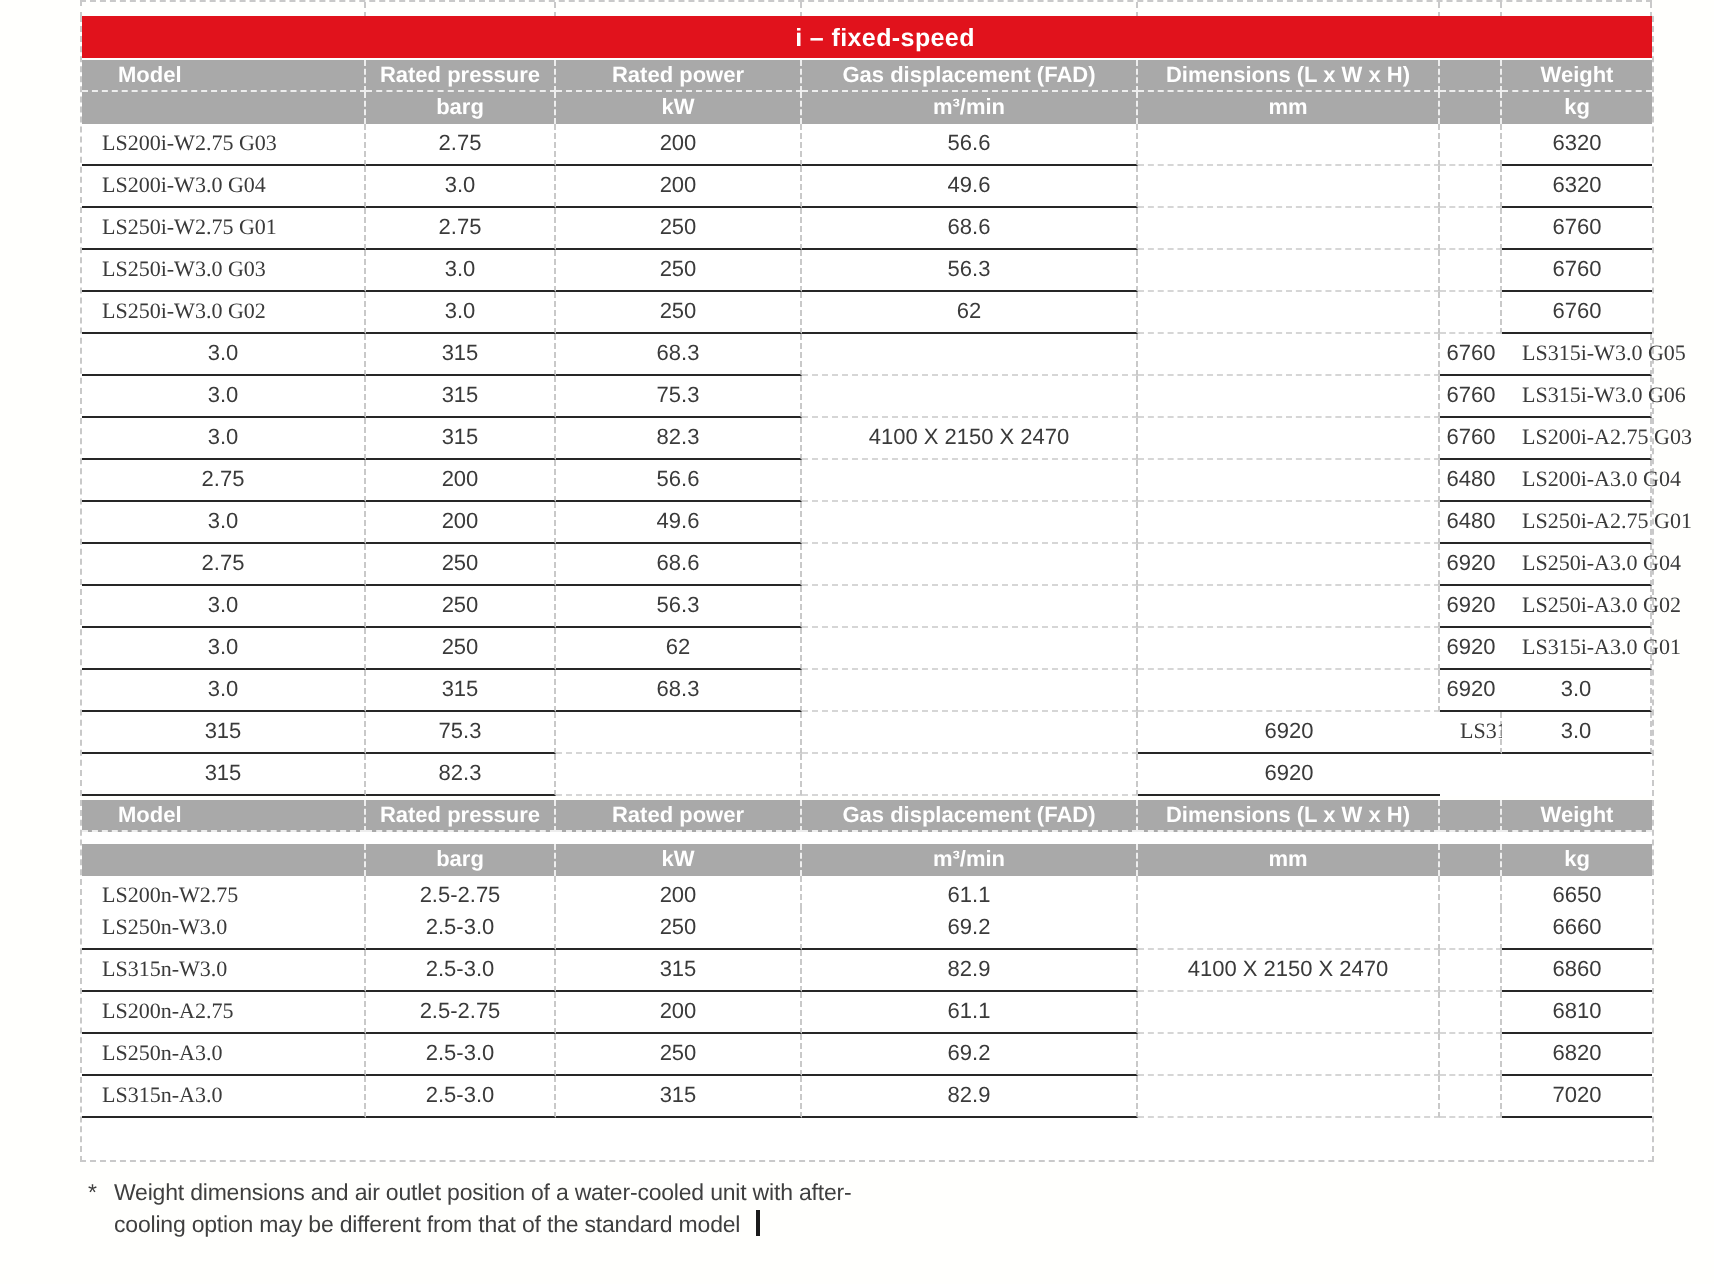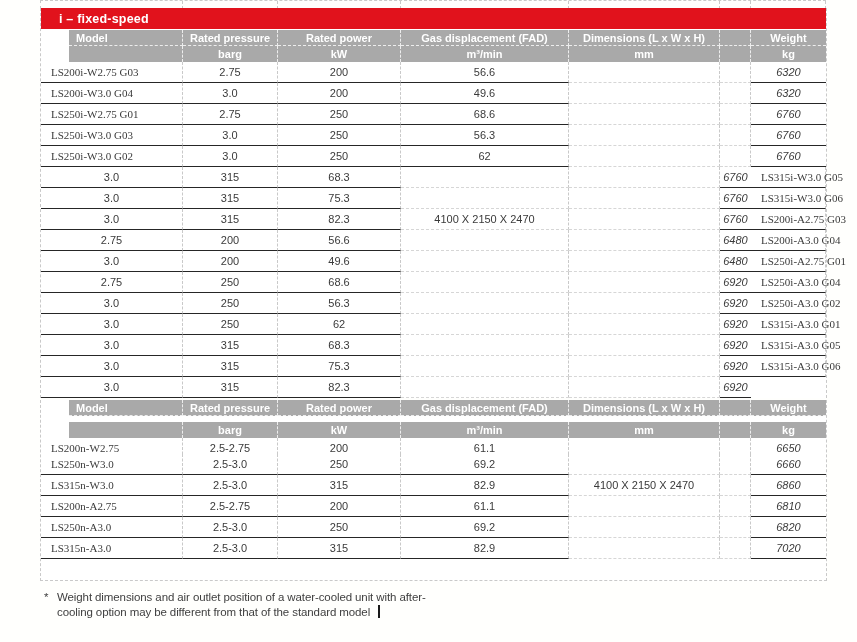--- a/index.html
+++ b/index.html
@@ -29,42 +29,42 @@
     display:grid;grid-template-columns:142px 95px 123px 168px 151px 31px 75px;
     border-left:1px dashed var(--dash);
     border-right:1px dashed var(--dash);
     background:#fff;
   }
   #section-0{top:8px;}
   #section-1{top:400px;border-bottom:1px dashed var(--dash);}
   .banner{
     grid-column:1 / -1;height:22px;background:var(--red);color:#fff;
     font-weight:bold;font-size:12.5px;line-height:22px;padding-left:18px;
-    letter-spacing:.2px;border-bottom:1px solid #fff;box-sizing:border-box;
+    letter-spacing:.2px;border-bottom:1px solid #fff;box-sizing:border-box;text-align:center;
   }
   .hcell{
     background:var(--hdr);color:#fff;font-weight:bold;font-size:11px;
     display:flex;align-items:center;justify-content:center;
     border-right:1px dashed rgba(255,255,255,.8);
     height:16px;box-sizing:border-box;white-space:nowrap;
   }
   .hcell.hl{border-bottom:1px dashed rgba(255,255,255,.8);}
-  .hcell.c-model{justify-content:flex-start;padding-left:7px;margin-left:28px;}
+  .hcell.c-model{justify-content:flex-start;padding-left:18px;}
   .hcell.c-weight{border-right:none;}
   .cell{
     height:21px;box-sizing:border-box;background:#fff;
     font-size:11px;color:var(--txt);
     display:flex;align-items:center;justify-content:center;
     border-right:1px dashed var(--dash);
     border-bottom:1px solid var(--solid);
     white-space:nowrap;
   }
   .cell.c-model{justify-content:flex-start;padding-left:10px;font-family:Liberation Serif, serif;}
   .cell.c-dims,.cell.c-gap{border-bottom:1px dashed #d6d6d6;}
-  .cell.c-weight{border-right:none;font-style:italic;}
+  .cell.c-weight{border-right:none;}
   
   #footnote{
     position:absolute;left:44px;top:590px;width:440px;
     font-size:11.5px;color:#3f3f3f;line-height:15px;letter-spacing:-0.1px;
     display:flex;
   }
   #footnote .marker{width:13px;flex:0 0 13px;}
   .cursor{
     display:inline-block;width:1.5px;height:13px;background:#1a1a1a;
     margin-left:8px;vertical-align:-2px;
@@ -189,21 +189,20 @@
     <div class="cell c-dims"></div>
     <div class="cell c-gap"></div>
     <div class="cell c-weight">6920</div>
     <div class="cell c-model">LS315i-A3.0 G01</div>
     <div class="cell c-pressure">3.0</div>
     <div class="cell c-power">315</div>
     <div class="cell c-fad">68.3</div>
     <div class="cell c-dims"></div>
     <div class="cell c-gap"></div>
     <div class="cell c-weight">6920</div>
-    <div class="cell c-model">LS315i-A3.0 G05</div>
     <div class="cell c-pressure">3.0</div>
     <div class="cell c-power">315</div>
     <div class="cell c-fad">75.3</div>
     <div class="cell c-dims"></div>
     <div class="cell c-gap"></div>
     <div class="cell c-weight">6920</div>
     <div class="cell c-model">LS315i-A3.0 G06</div>
     <div class="cell c-pressure">3.0</div>
     <div class="cell c-power">315</div>
     <div class="cell c-fad">82.3</div>

